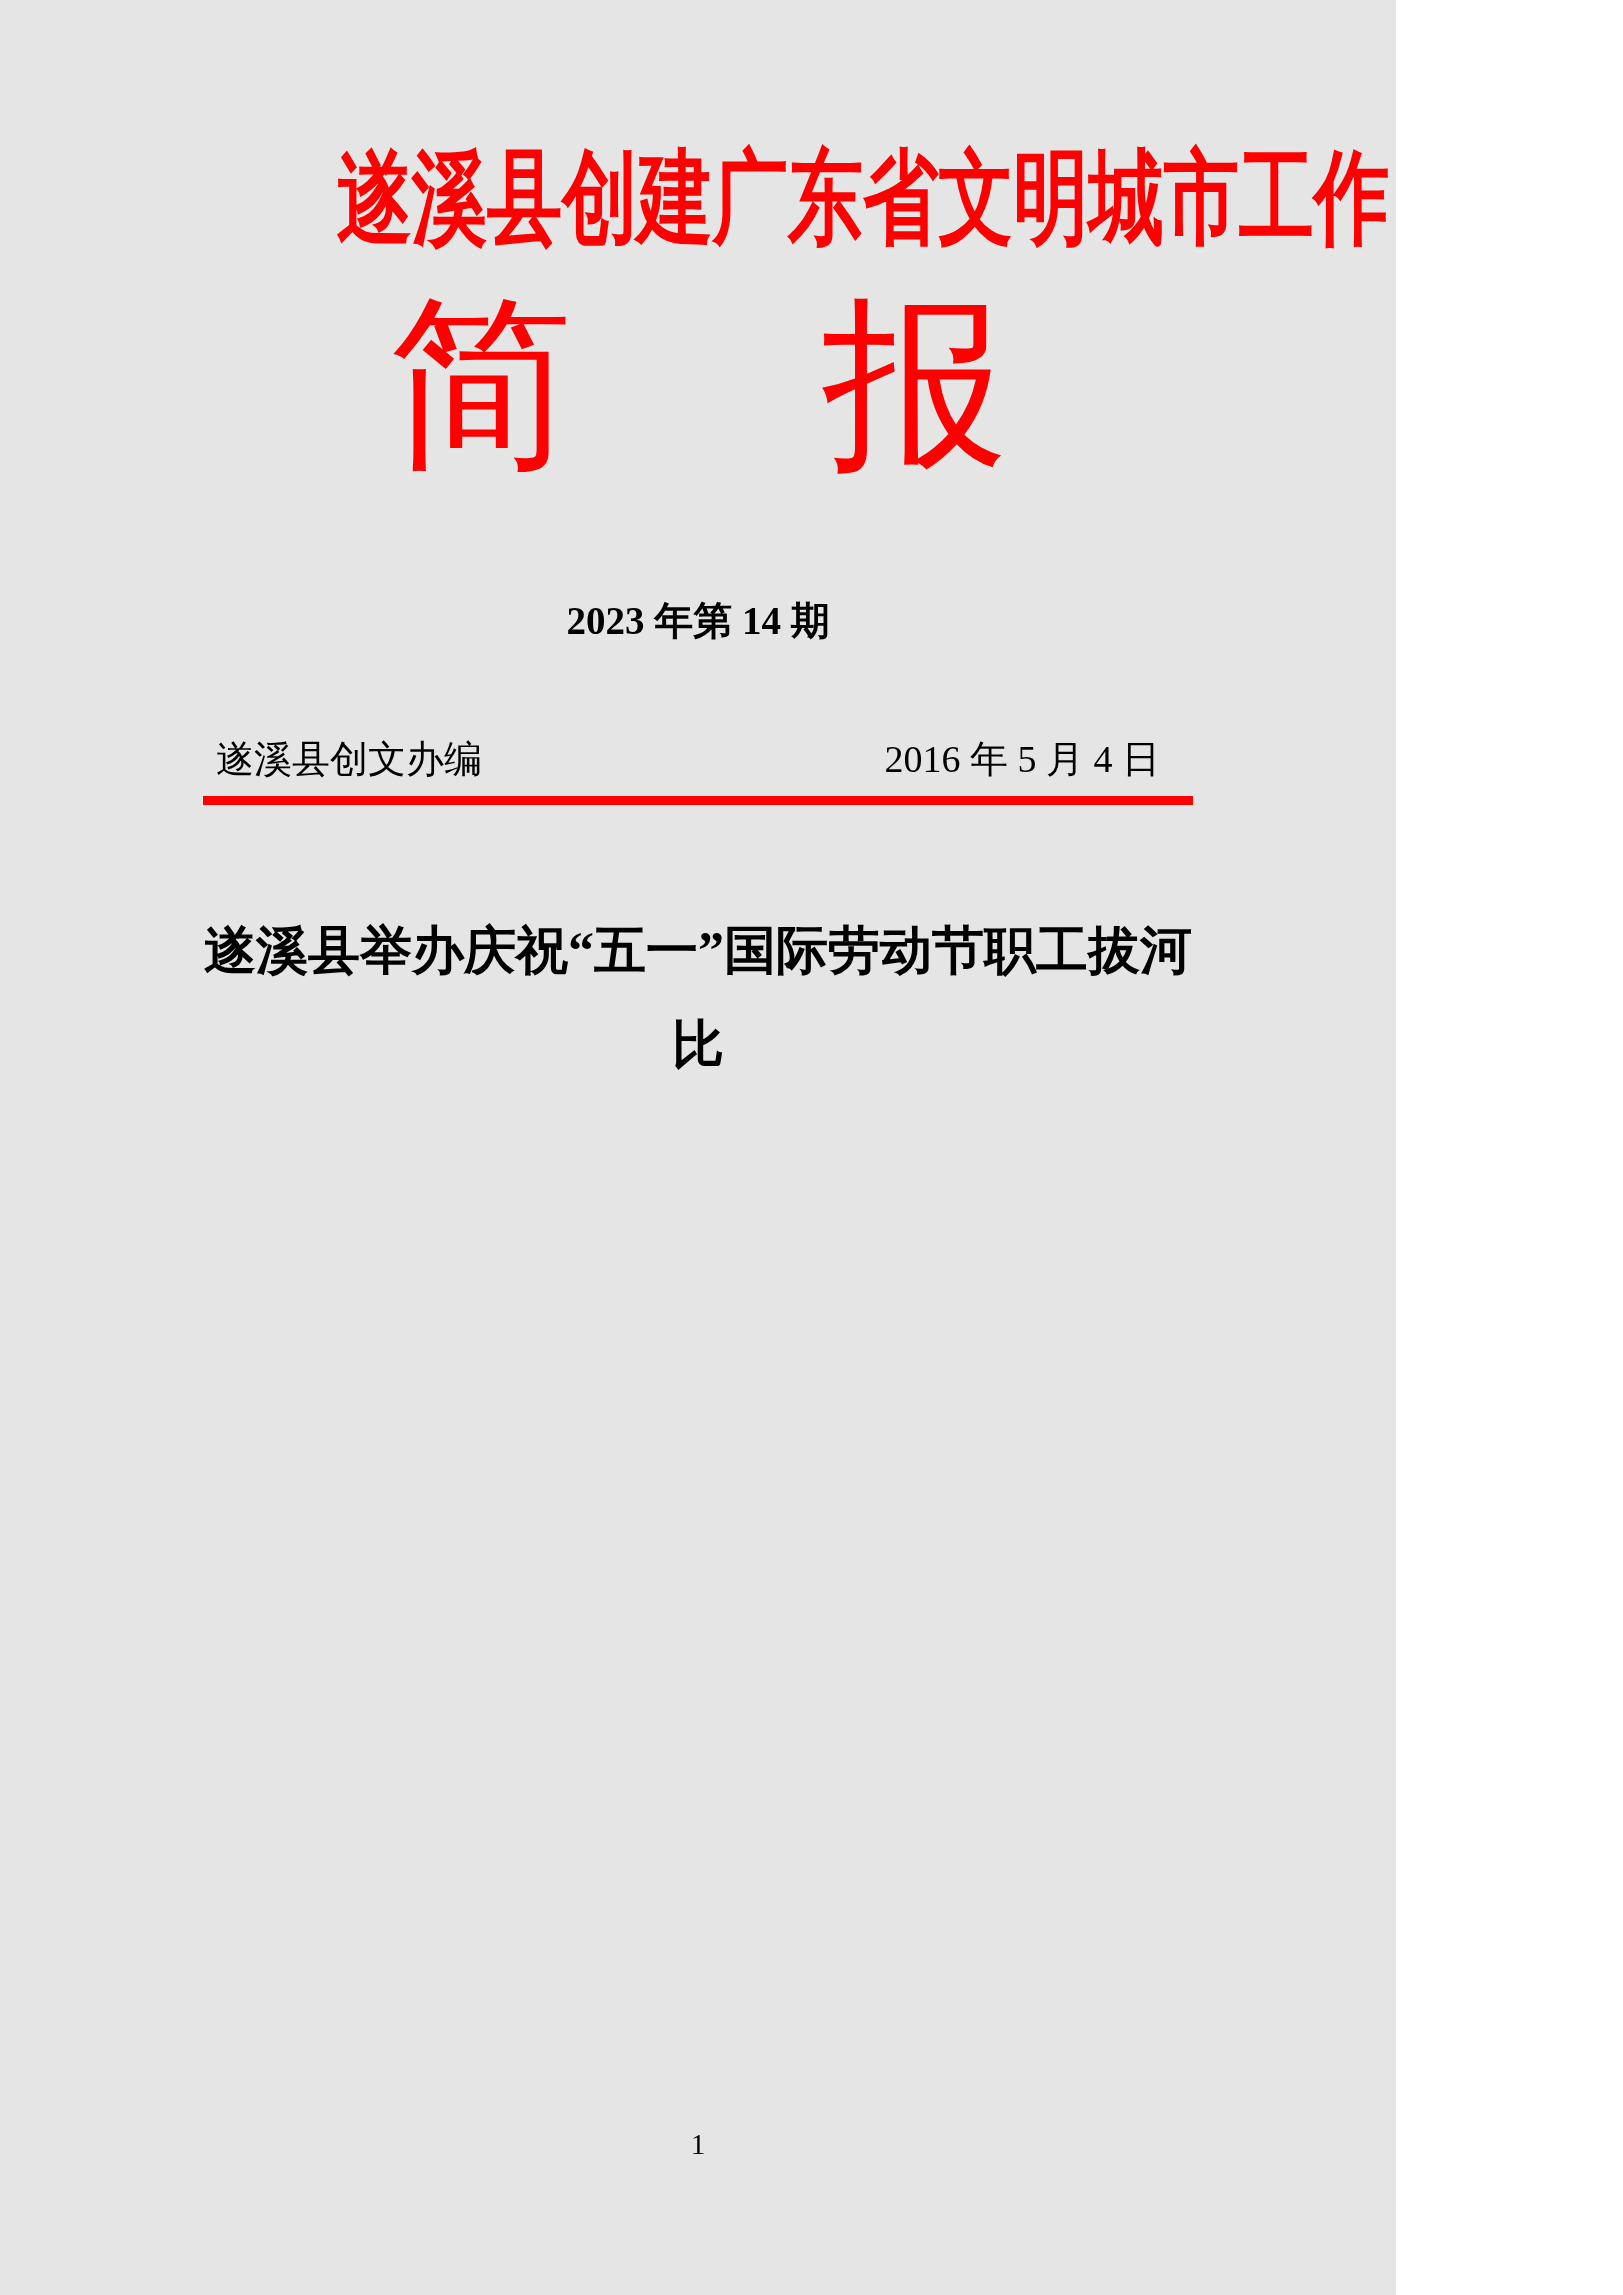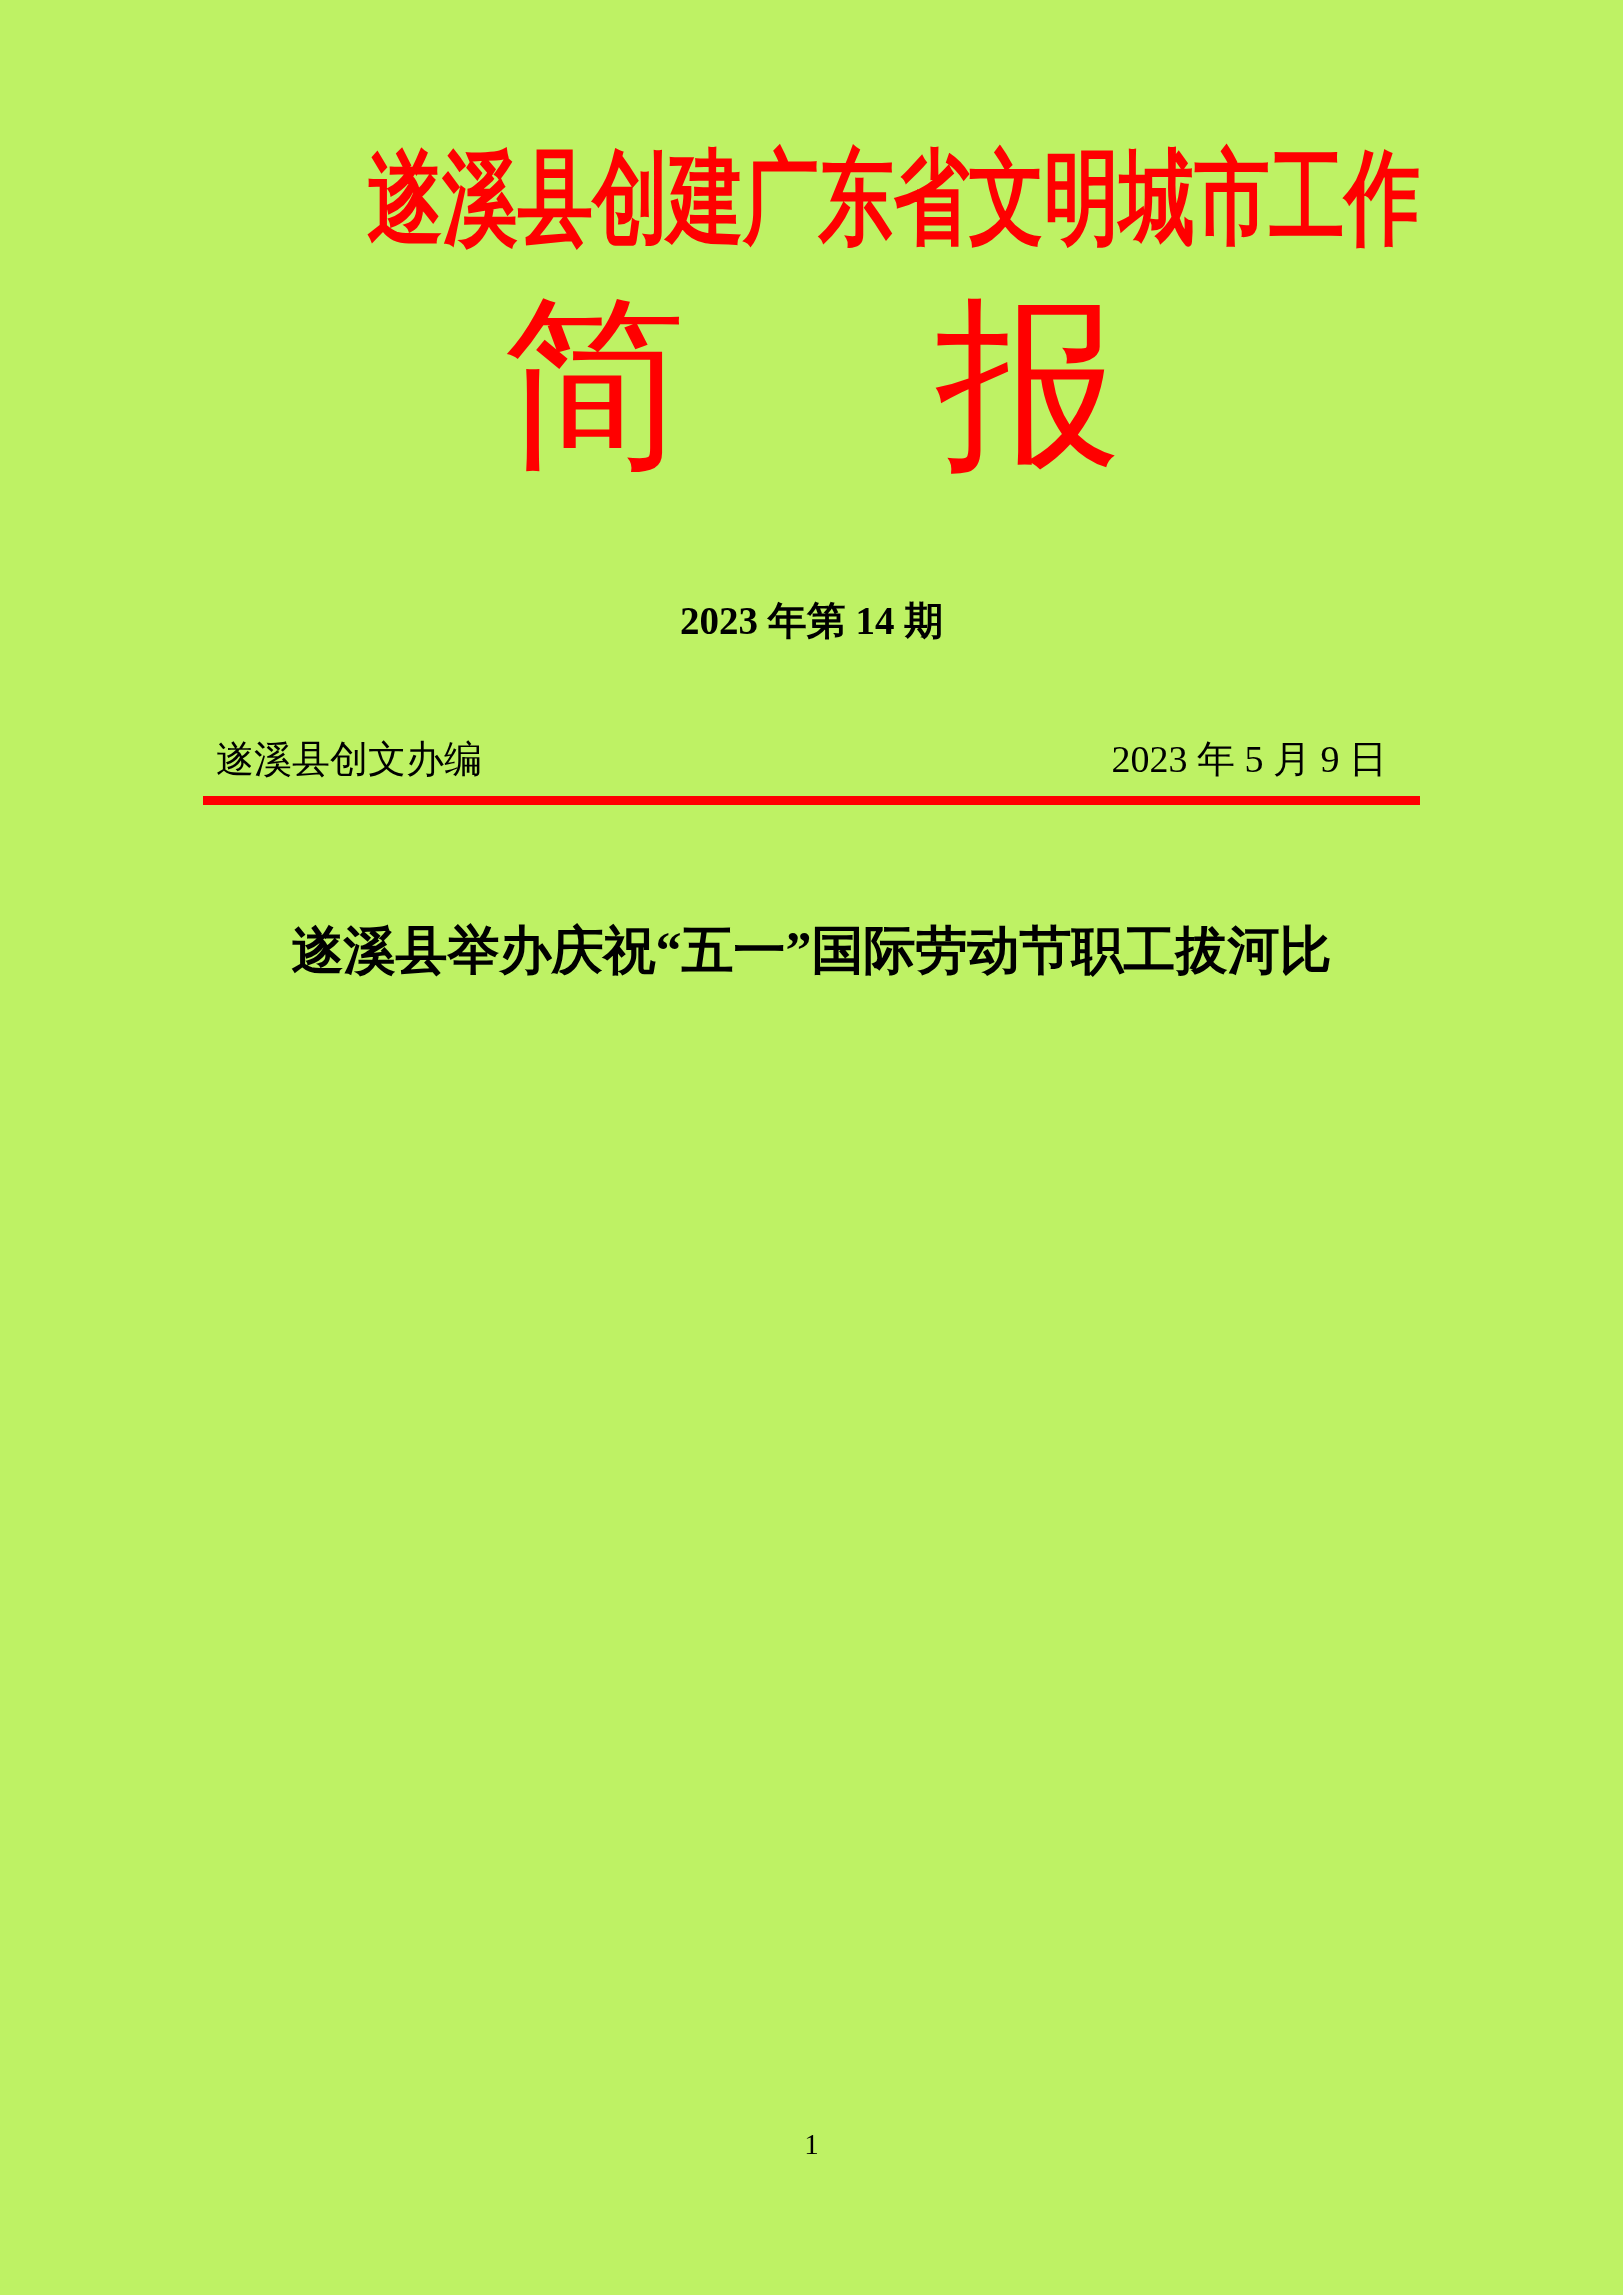--- a/index.html
+++ b/index.html
@@ -2,23 +2,23 @@
 <html style="font-size:10.5px"><head>
 <meta charset="utf-8">
 <style>
   html, body {
     margin: 0;
     padding: 0;
     background: #ffffff;
   }
   .page {
     position: relative;
-    width: 1623px;
+    width: 1396px;
     height: 2295px;
-    background: #bef264;
+    background: #e5e5e5;
     overflow: hidden;
     font-family: "Liberation Serif", "DejaVu Serif", serif;
     color: #000000;
   }
   .content {
     padding: 0 203px;
   }
   .masthead-title {
     margin-top: 139px;
     text-align: center;
@@ -103,21 +103,21 @@
 
     <div class="brief-title">
       <span>简</span>
       <span>报</span>
     </div>
 
     <div class="issue-line">2023 年第 14 期</div>
 
     <div class="editor-row">
       <span>遂溪县创文办编</span>
-      <span>2023 年 5 月 9 日</span>
+      <span>2016 年 5 月 4 日</span>
     </div>
 
     <div class="red-divider"></div>
 
     <div class="article-title">
       <div>遂溪县举办庆祝“五一”国际劳动节职工拔河比</div>
     </div>
 
     <div class="article-body">
     </div>

